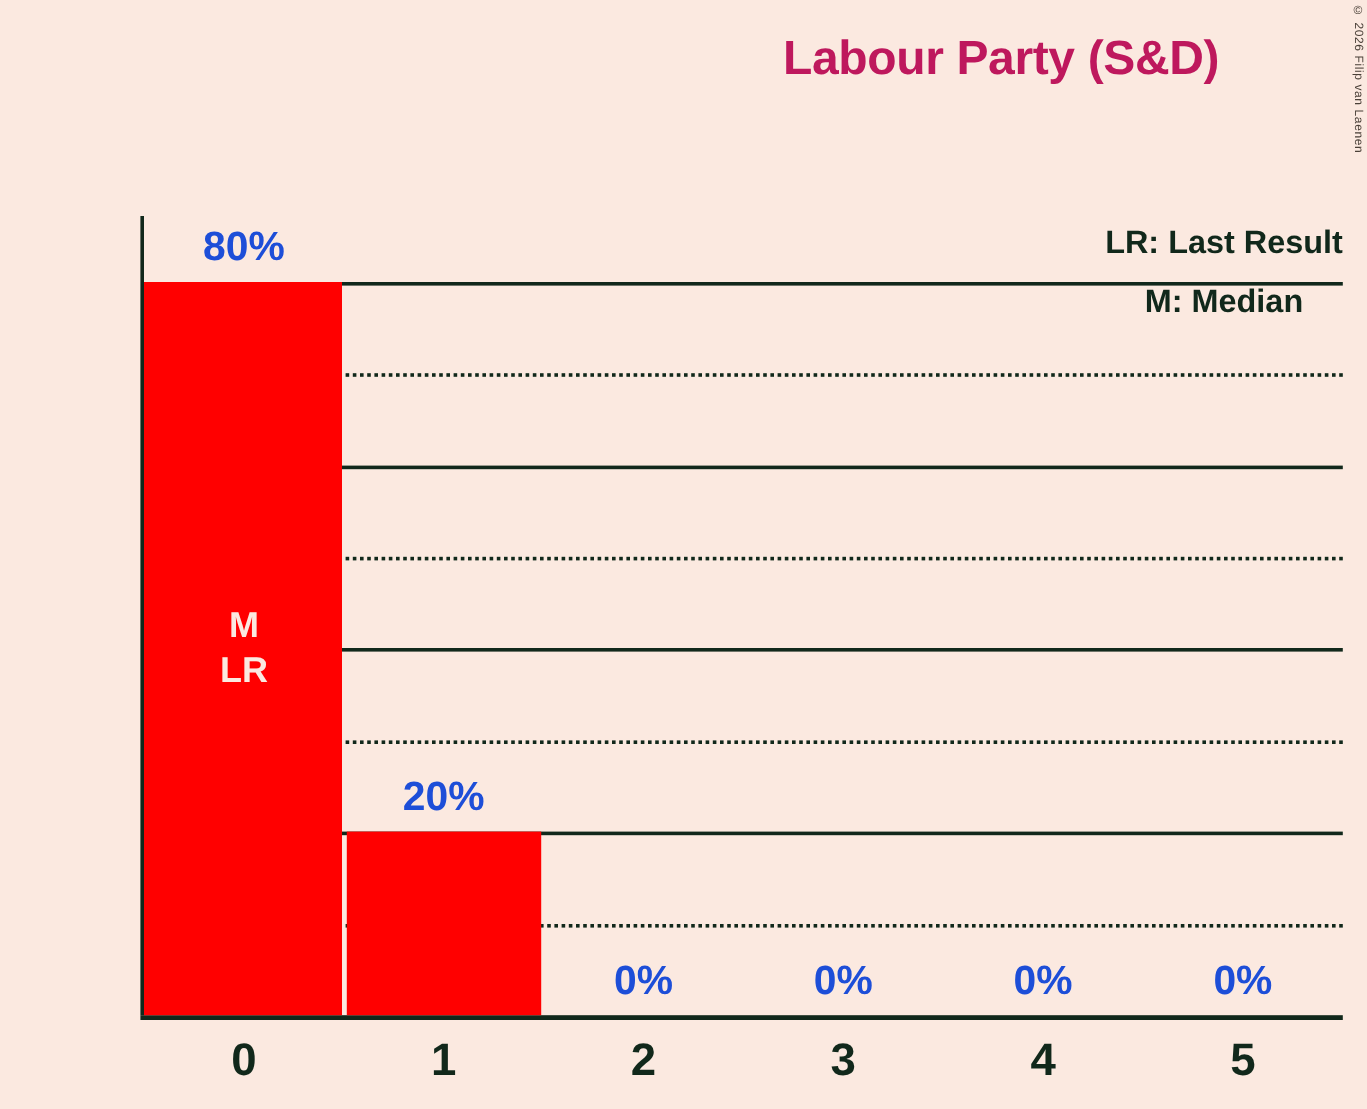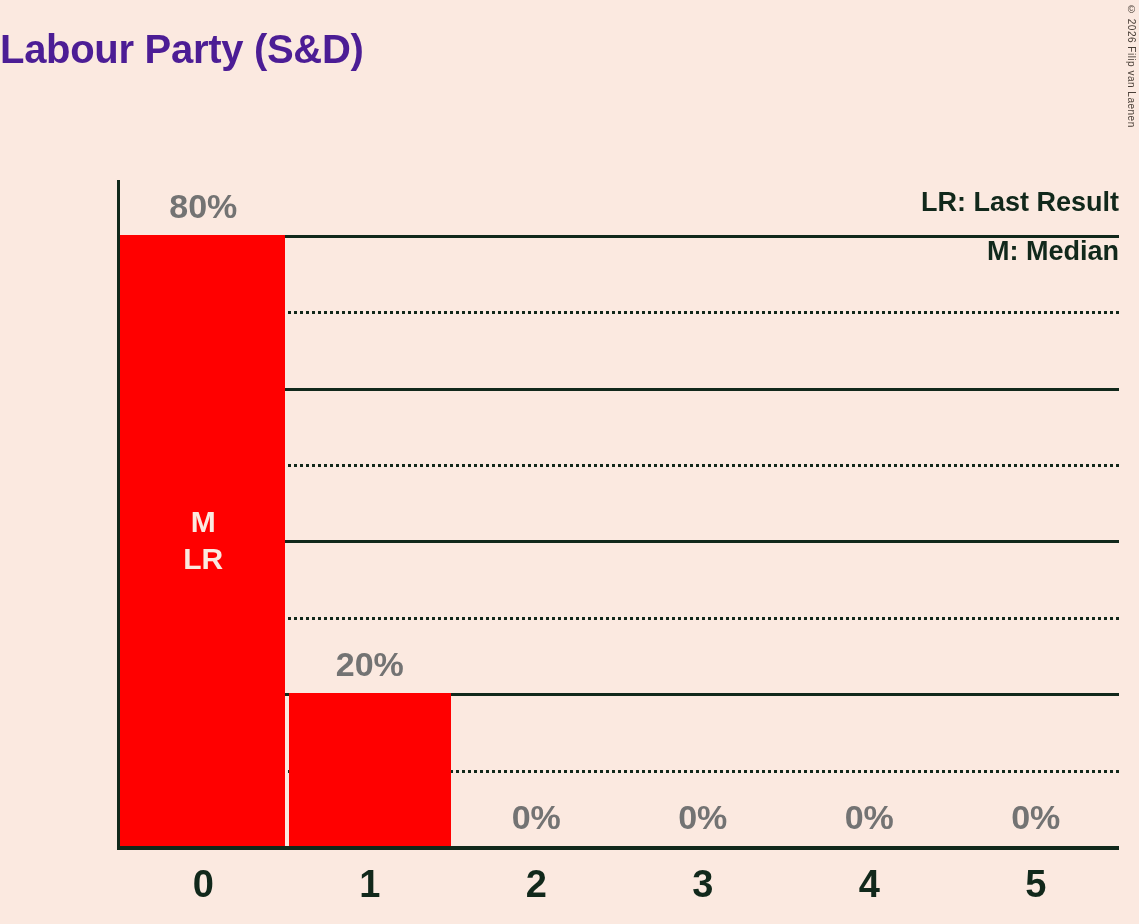--- a/index.html
+++ b/index.html
@@ -19,22 +19,22 @@
     left: 0; top: 0;
     width: 1139px;
     height: 924px;
   }
 
   
   .title-block {
     position: absolute;
     left: 0;
     width: 1016px;
-    text-align: left;
-    color: #4c1d95;
+    text-align: right;
+    color: #be185d;
   }
   #chart-title {
     top: 24px;
     font-size: 40px;
     font-weight: bold;
     letter-spacing: -0.3px;
     line-height: 50px;
   }
   #chart-subtitle {
     top: 87px;
@@ -106,21 +106,21 @@
   .bar {
     position: absolute;
     bottom: 0;
     background: #ff0000;
   }
   .bar-value-label {
     position: absolute;
     text-align: right;
     font-size: 34px;
     font-weight: bold;
-    color: #737373;
+    color: #1d4ed8;
     white-space: nowrap;
     transform: translateX(-50%);
   }
   .bar-marker {
     position: absolute;
     text-align: center;
     font-size: 30px;
     font-weight: bold;
     color: #fbe9e0;
     white-space: nowrap;
@@ -138,21 +138,21 @@
     text-align: center;
     transform: translateX(-50%);
     white-space: nowrap;
   }
 
   
   #legend {
     position: absolute;
     right: 20px;
     top: 178px;
-    text-align: right;
+    text-align: center;
     color: #11281b;
     font-size: 27px;
     font-weight: bold;
     line-height: 49px;
   }
   .legend-entry { display: block; white-space: nowrap; }
 </style>
 </head>
 <body>
 

